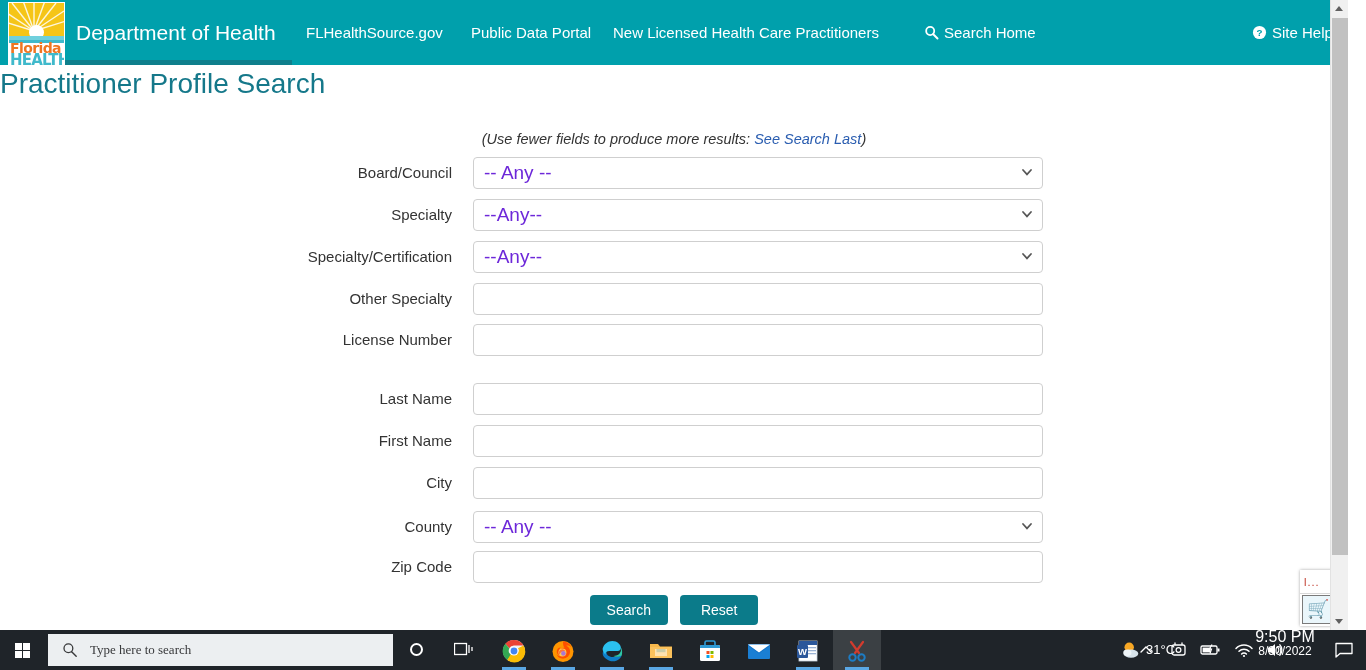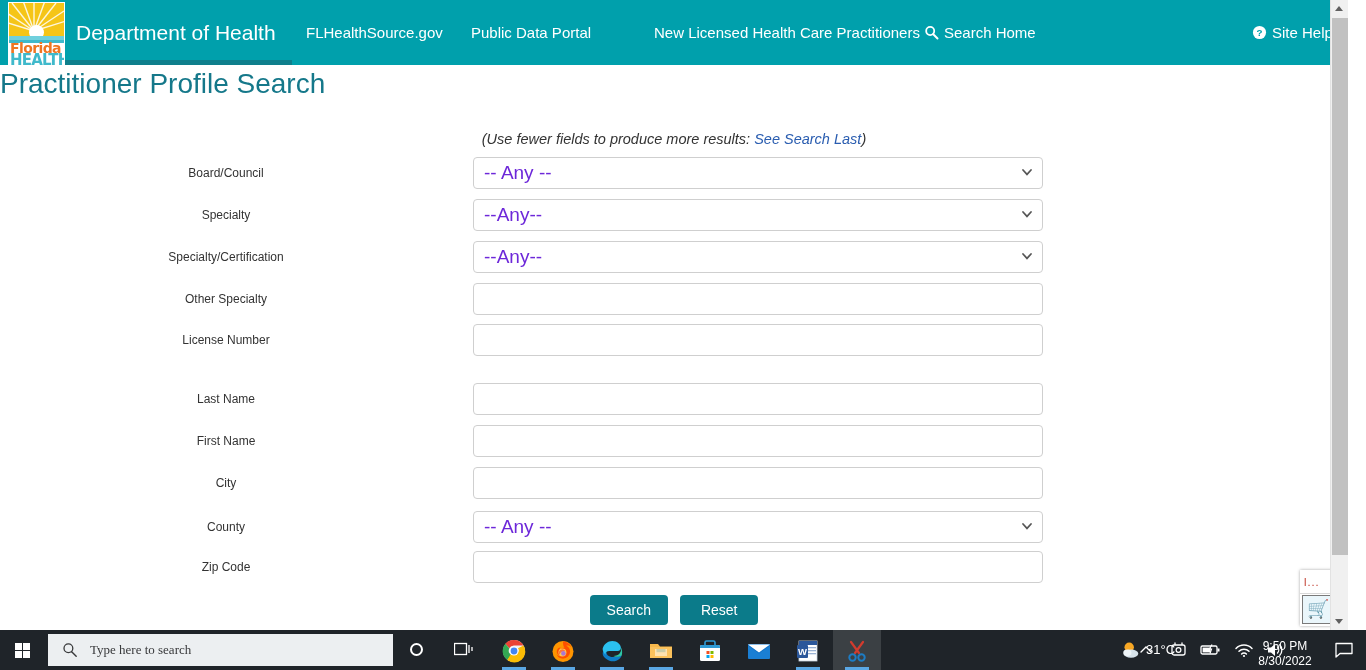--- a/index.html
+++ b/index.html
@@ -132,21 +132,21 @@
     position: absolute;
     top: 24px;
     font-size: 15px;
     color: #ffffff;
     white-space: nowrap;
     text-decoration: none;
     cursor: pointer;
   }
   #nav-flhealthsource { left: 306px; }
   #nav-publicdata     { left: 471px; }
-  #nav-newlicensed    { left: 654px; }
+  #nav-newlicensed    { left: 613px; }
   #nav-searchhome     { left: 924px; }
   #nav-sitehelp       { left: 1252px; }
 
   .nav-icon {
     display: inline-block;
     vertical-align: -2px;
     margin-right: 5px;
   }
 
   
@@ -185,22 +185,22 @@
     position: absolute;
     left: 0;
     width: 1348px;
     height: 32px;
   }
   .form-label {
     position: absolute;
     left: 0;
     top: 0;
     width: 452px;
-    text-align: center;
-    font-size: 12px;
+    text-align: right;
+    font-size: 15px;
     color: #333333;
     line-height: 32px;
   }
   .form-control {
     position: absolute;
     left: 473px;
     top: 0;
     width: 570px;
     height: 32px;
     box-sizing: border-box;
@@ -464,23 +464,23 @@
     right: 42px;
     top: 0;
     width: 78px;
     height: 40px;
     text-align: center;
     cursor: pointer;
   }
   #clock .t1 {
     display: block;
     color: #ffffff;
-    font-size: 12px;
+    font-size: 16px;
     line-height: 13px;
-    margin-top: 10px;
+    margin-top: 0;
   }
   #clock .t2 {
     display: block;
     color: #ffffff;
     font-size: 12px;
     line-height: 13px;
     margin-top: 2px;
   }
   #action-center {
     position: absolute;

